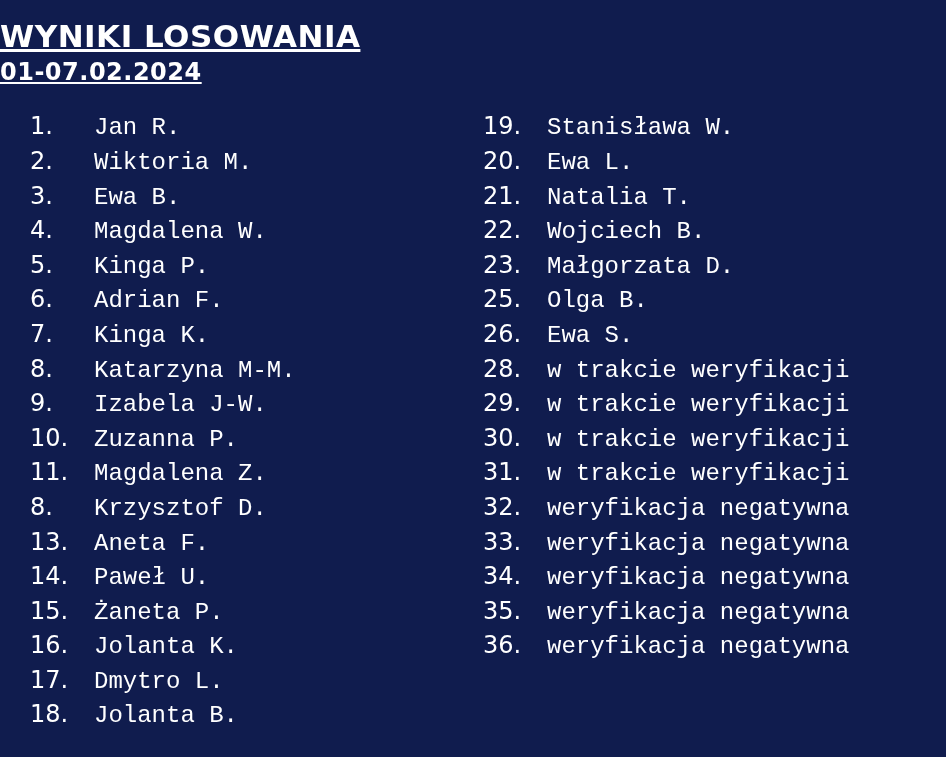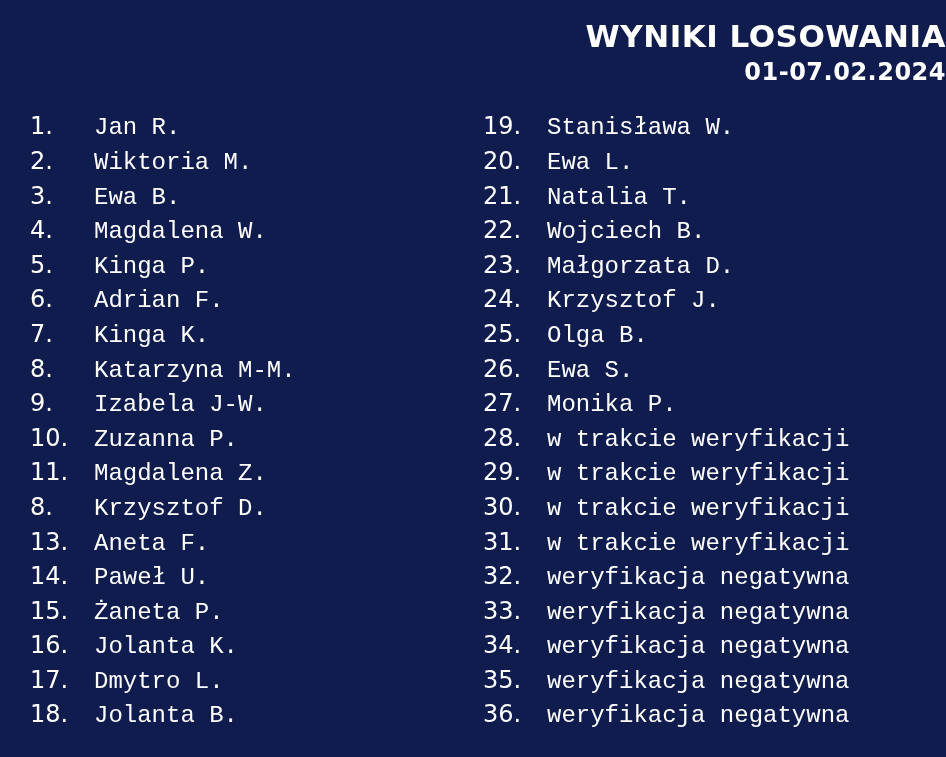--- a/index.html
+++ b/index.html
@@ -15,22 +15,23 @@
     overflow: hidden;
   }
   .page {
     position: relative;
     width: 946px;
     height: 757px;
     box-sizing: border-box;
     padding: 10px 0 0 0;
   }
   .header {
-    text-align: right;
+    text-align: left;
     padding-top: 8px;
+    text-decoration: underline;
   }
   .title {
     font-size: 31px;
     font-weight: bold;
     letter-spacing: 0.5px;
     line-height: 1.18;
     margin: 0;
   }
   .subtitle {
     font-size: 24px;
@@ -175,36 +176,28 @@
       </div>
       <div class="row">
         <span class="num">22.</span>
         <span class="name">Wojciech B.</span>
       </div>
       <div class="row">
         <span class="num">23.</span>
         <span class="name">Małgorzata D.</span>
       </div>
       <div class="row">
-        <span class="num">24.</span>
-        <span class="name">Krzysztof J.</span>
-      </div>
-      <div class="row">
         <span class="num">25.</span>
         <span class="name">Olga B.</span>
       </div>
       <div class="row">
         <span class="num">26.</span>
         <span class="name">Ewa S.</span>
       </div>
       <div class="row">
-        <span class="num">27.</span>
-        <span class="name">Monika P.</span>
-      </div>
-      <div class="row">
         <span class="num">28.</span>
         <span class="name">w trakcie weryfikacji</span>
       </div>
       <div class="row">
         <span class="num">29.</span>
         <span class="name">w trakcie weryfikacji</span>
       </div>
       <div class="row">
         <span class="num">30.</span>
         <span class="name">w trakcie weryfikacji</span>

